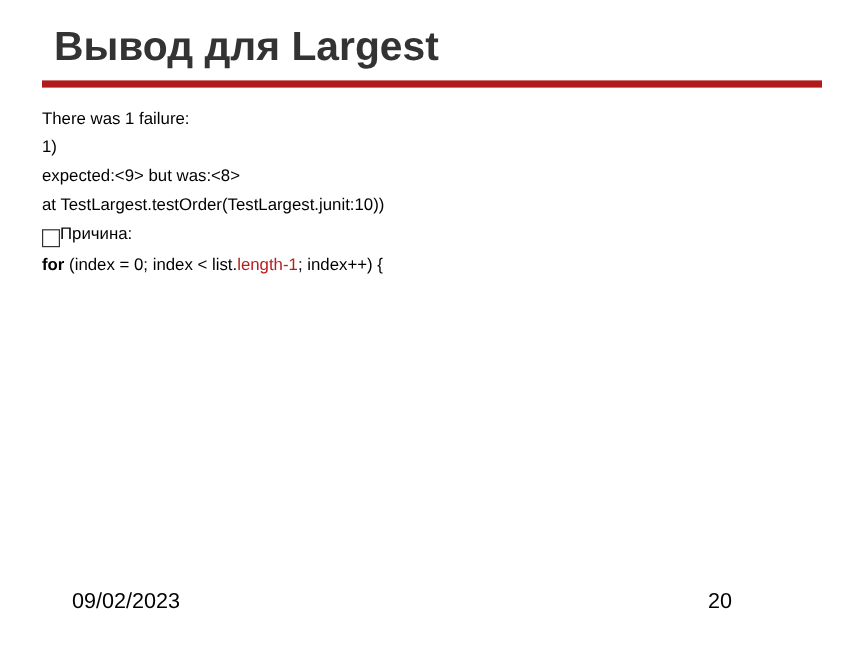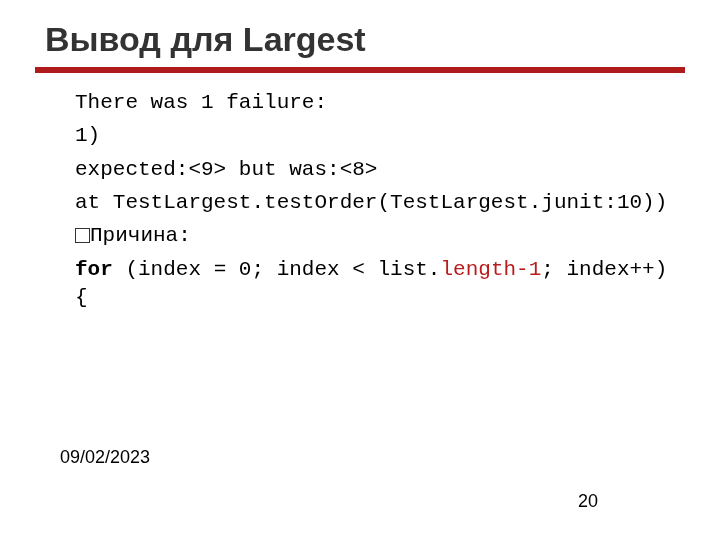--- a/index.html
+++ b/index.html
@@ -25,25 +25,24 @@
     padding-bottom: 8px;
     font-family: Verdana, Geneva, sans-serif;
   }
   .title-rule {
     height: 6px;
     background: #b01c1c;
     width: 100%;
     margin-bottom: 16px;
   }
   .content {
-    font-size: 21px;
+    font-size: 14px;
     color: #000000;
     line-height: 1.35;
-    font-family: Liberation Mono, monospace;
-    margin-left: 40px;
+    font-family: Liberation Sans, sans-serif;
   }
   .content p {
     margin-bottom: 5px;
   }
   .indent {
     padding-left: 42px;
   }
   .bullet-row {
     display: flex;
     align-items: flex-start;
@@ -55,31 +54,30 @@
     border: 1.5px solid #333;
     margin-top: 6px;
     flex-shrink: 0;
   }
   .bold { font-weight: bold; }
   .red { color: #b91c1c; }
   .footer {
     position: absolute;
     bottom: 28px;
     left: 0;
-    right: 12px;
+    right: 0;
     display: flex;
     justify-content: space-between;
     padding: 0 60px 0 60px;
     font-size: 18px;
     color: #000;
     font-family: Verdana, Geneva, sans-serif;
   }
   .footer .page {
     padding-right: 50px;
-    margin-top: 44px;
   }
 </style>
 </head>
 <body>
 
 <div class="slide">
   <h1 class="title">Вывод для Largest</h1>
   <div class="title-rule"></div>
 
   <div class="content">

